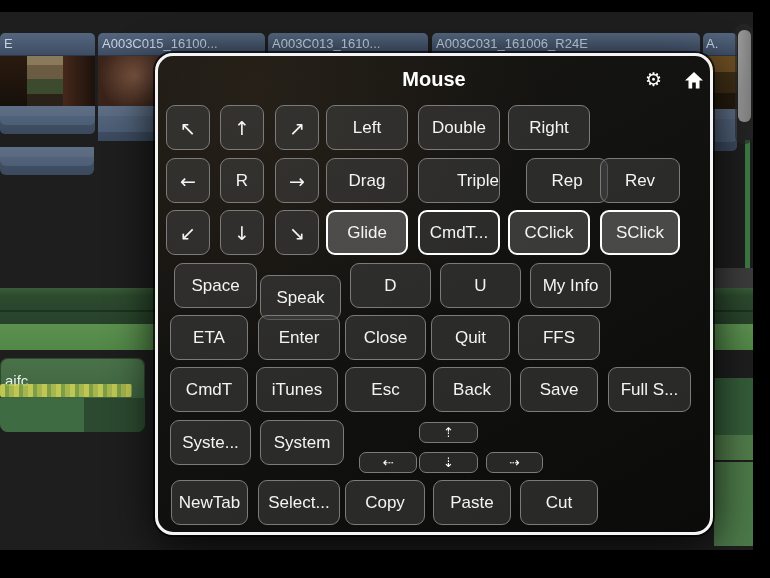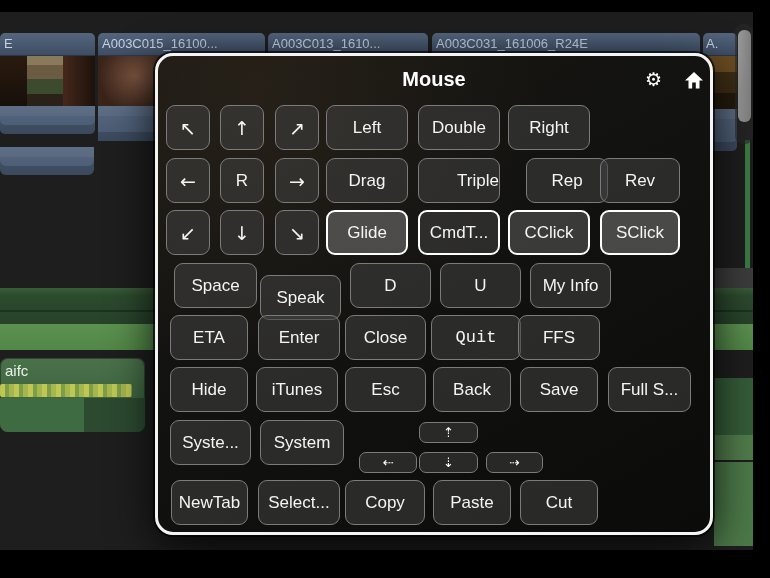--- a/index.html
+++ b/index.html
@@ -13,21 +13,21 @@
                color:#c6d2e2;font-size:13px;line-height:22px;white-space:nowrap;overflow:hidden;
                padding-left:4px;border-radius:5px 5px 0 0;border-bottom:1px solid #2c3749;}
   .film{background:#241810;overflow:hidden;display:flex;}
   .audio-blue{background:linear-gradient(#56677f,#485a72);border-radius:0 0 5px 5px;
               box-shadow:inset 0 -9px 0 rgba(0,0,0,0.18), inset 0 10px 0 rgba(255,255,255,0.05);}
   .green-strip{background:linear-gradient(#3a5c38 0,#2c4a2e 8px,#27422a 36px,#5c9150 36px,#518747 62px);
                box-shadow:inset 0 -26px 0 rgba(0,0,0,0.0);}
   .wave-dark-line{background:rgba(0,0,0,0.28);}
   .aifc-clip{background:linear-gradient(#4a7249,#355939);border-radius:8px;overflow:hidden;
              box-shadow:inset 0 0 0 1px rgba(0,0,0,0.35);}
-  .aifc-label{color:#ecf2ea;font-size:15px;padding:4px 0 0 5px;}
+  .aifc-label{color:#ecf2ea;font-size:15px;padding:14px 0 0 5px;}
   .aifc-wave{background:repeating-linear-gradient(90deg,#d6d855 0 5px,#87a848 5px 9px,#b8c450 9px 14px);
              opacity:0.85;border-radius:2px;}
   .aifc-mound{background:linear-gradient(90deg,#3f6b42 0 58%,#2c4a30 58% 100%);}
   .scroll-thumb{background:linear-gradient(90deg,#9a9a9a,#7f7f7f);border-radius:6px;}
   .black-bar{background:#000;}
 
   
   .panel{left:155px;top:53px;width:558px;height:482px;border:3px solid #f4f4f4;border-radius:18px;
          background:radial-gradient(circle at 18% 8%, rgba(66,52,36,0.35), rgba(0,0,0,0) 45%),
                     linear-gradient(150deg,#191713 0%,#121210 45%,#0b0b09 100%);
@@ -146,24 +146,24 @@
 
     <div class="btn" style="left:16px;top:207px;width:83px;">Space</div>
     <div class="btn" style="left:102px;top:207px;width:81px;margin-top:12px;">Speak</div>
     <div class="btn" style="left:192px;top:207px;width:81px;">D</div>
     <div class="btn" style="left:282px;top:207px;width:81px;">U</div>
     <div class="btn" style="left:372px;top:207px;width:81px;">My Info</div>
 
     <div class="btn" style="left:12px;top:259px;width:78px;">ETA</div>
     <div class="btn" style="left:100px;top:259px;width:82px;">Enter</div>
     <div class="btn" style="left:187px;top:259px;width:81px;text-align:center;">Close</div>
-    <div class="btn" style="left:273px;top:259px;width:90px;font-family:Liberation Mono, monospace;">Quit</div>
+    <div class="btn" style="left:273px;top:259px;width:79px;">Quit</div>
     <div class="btn" style="left:360px;top:259px;width:82px;">FFS</div>
 
-    <div class="btn" style="left:12px;top:311px;width:78px;">Hide</div>
+    <div class="btn" style="left:12px;top:311px;width:78px;">CmdT</div>
     <div class="btn" style="left:98px;top:311px;width:82px;">iTunes</div>
     <div class="btn" style="left:187px;top:311px;width:81px;">Esc</div>
     <div class="btn" style="left:275px;top:311px;width:78px;">Back</div>
     <div class="btn" style="left:362px;top:311px;width:78px;">Save</div>
     <div class="btn" style="left:450px;top:311px;width:83px;">Full S...</div>
 
     <div class="btn" style="left:12px;top:364px;width:81px;">Syste...</div>
     <div class="btn" style="left:102px;top:364px;width:84px;">System</div>
     <div class="btn small" style="left:261px;top:366px;width:59px;">⇡</div>
     <div class="btn small" style="left:201px;top:396px;width:58px;">⇠</div>

